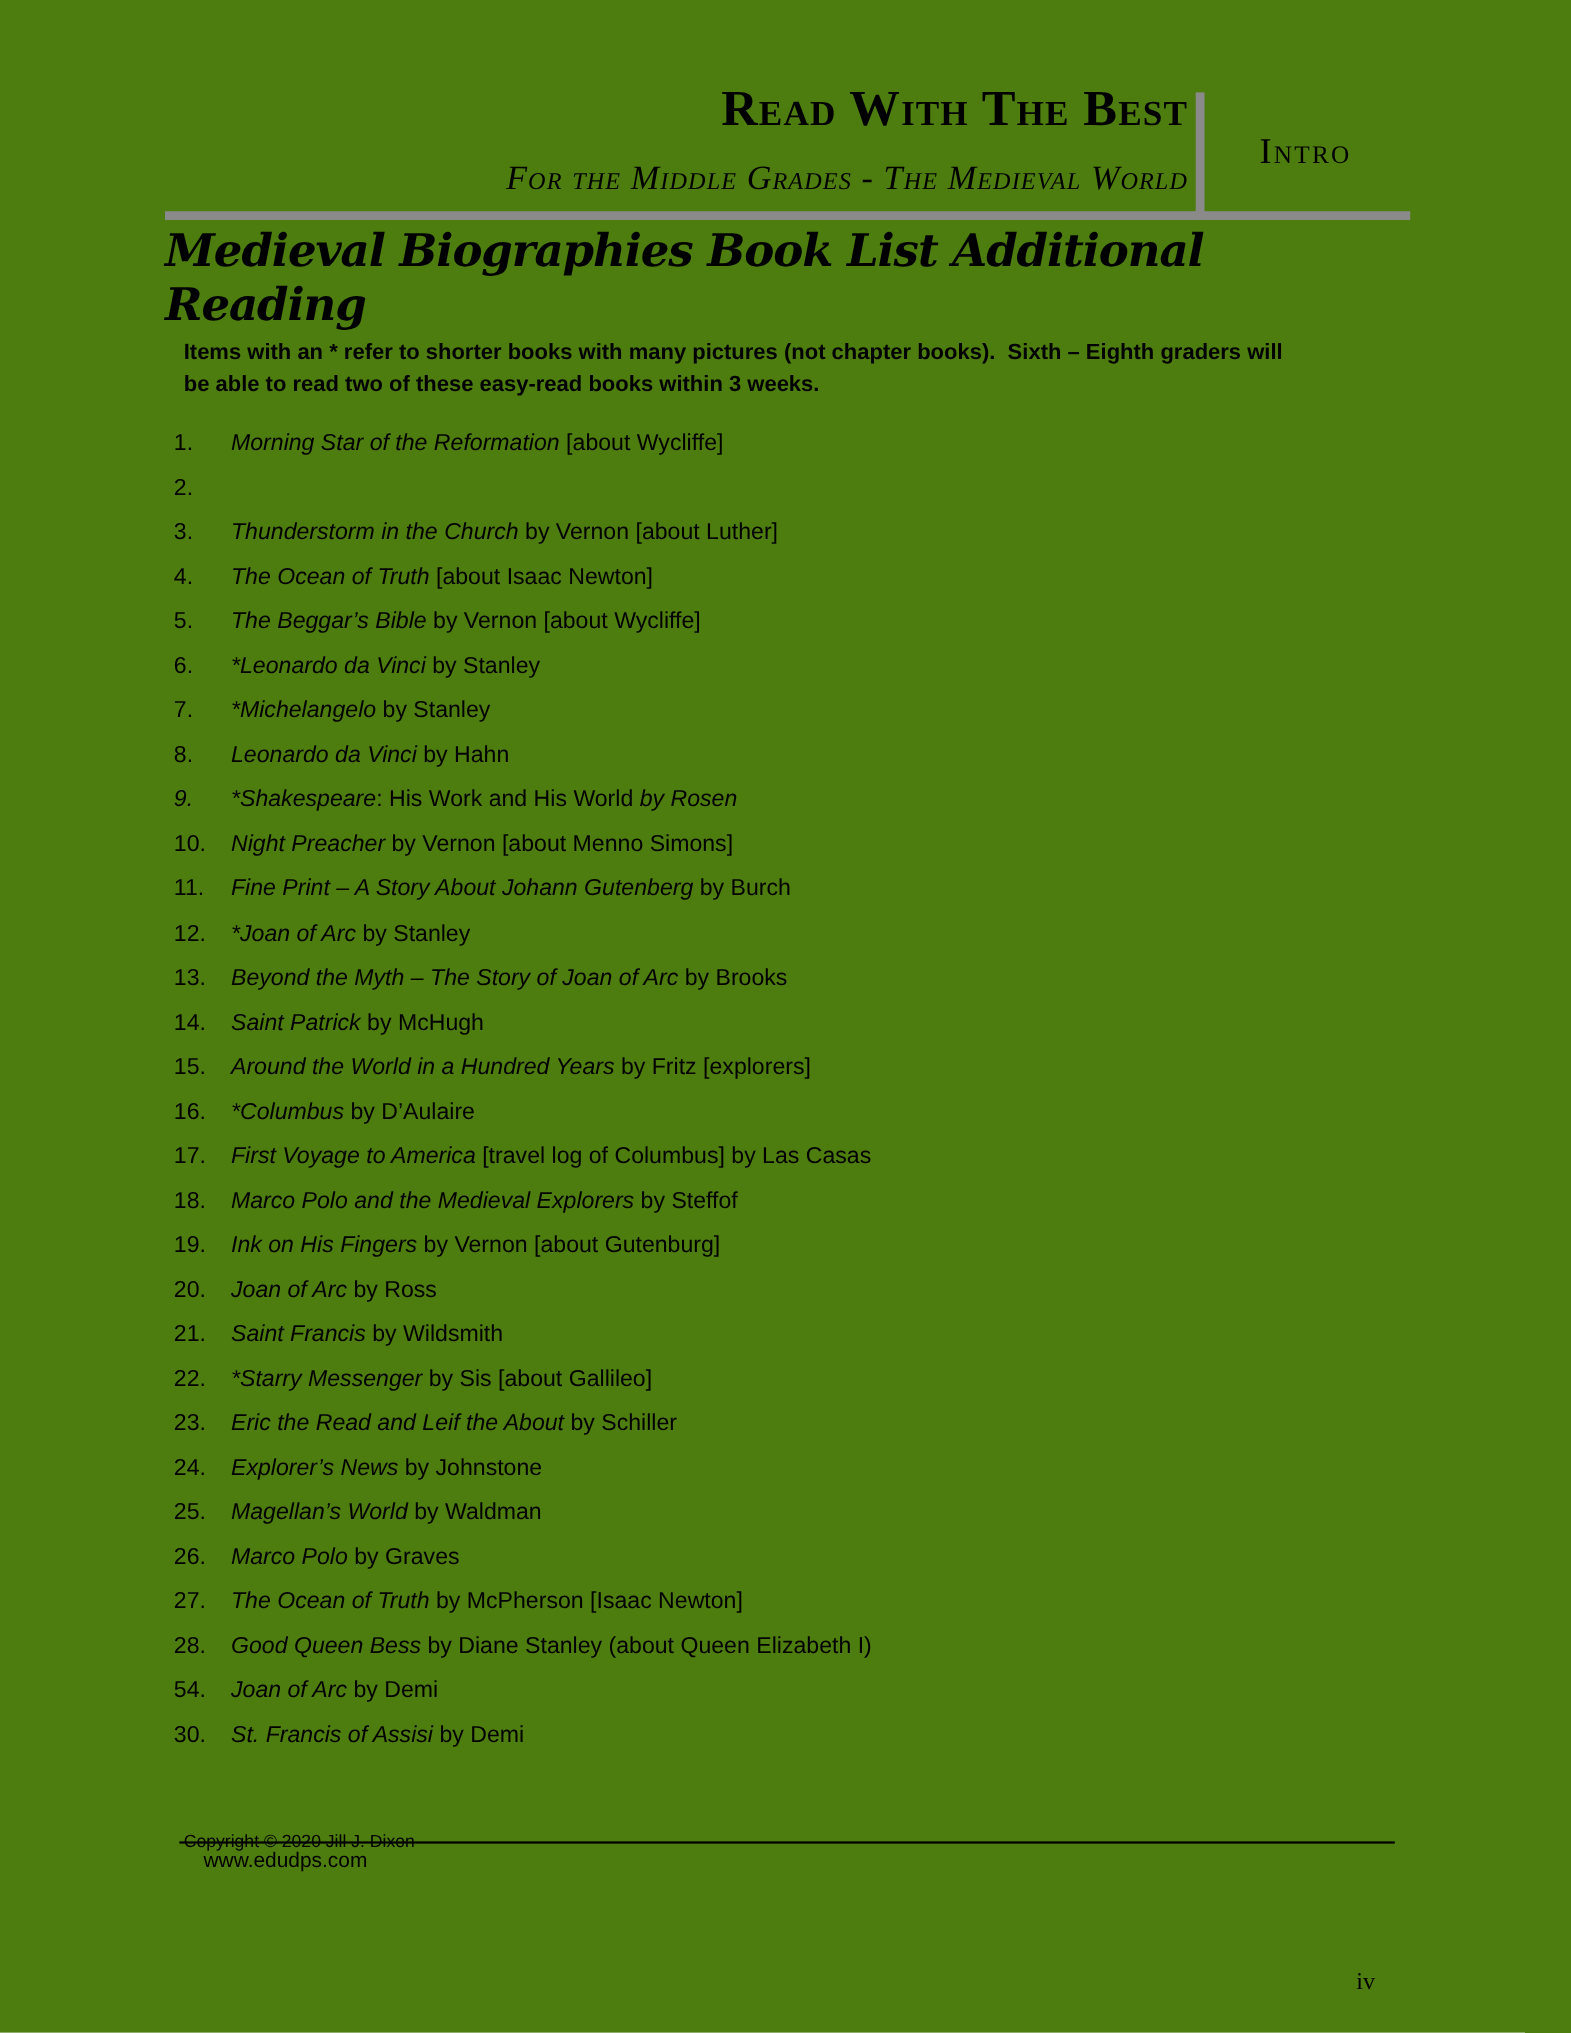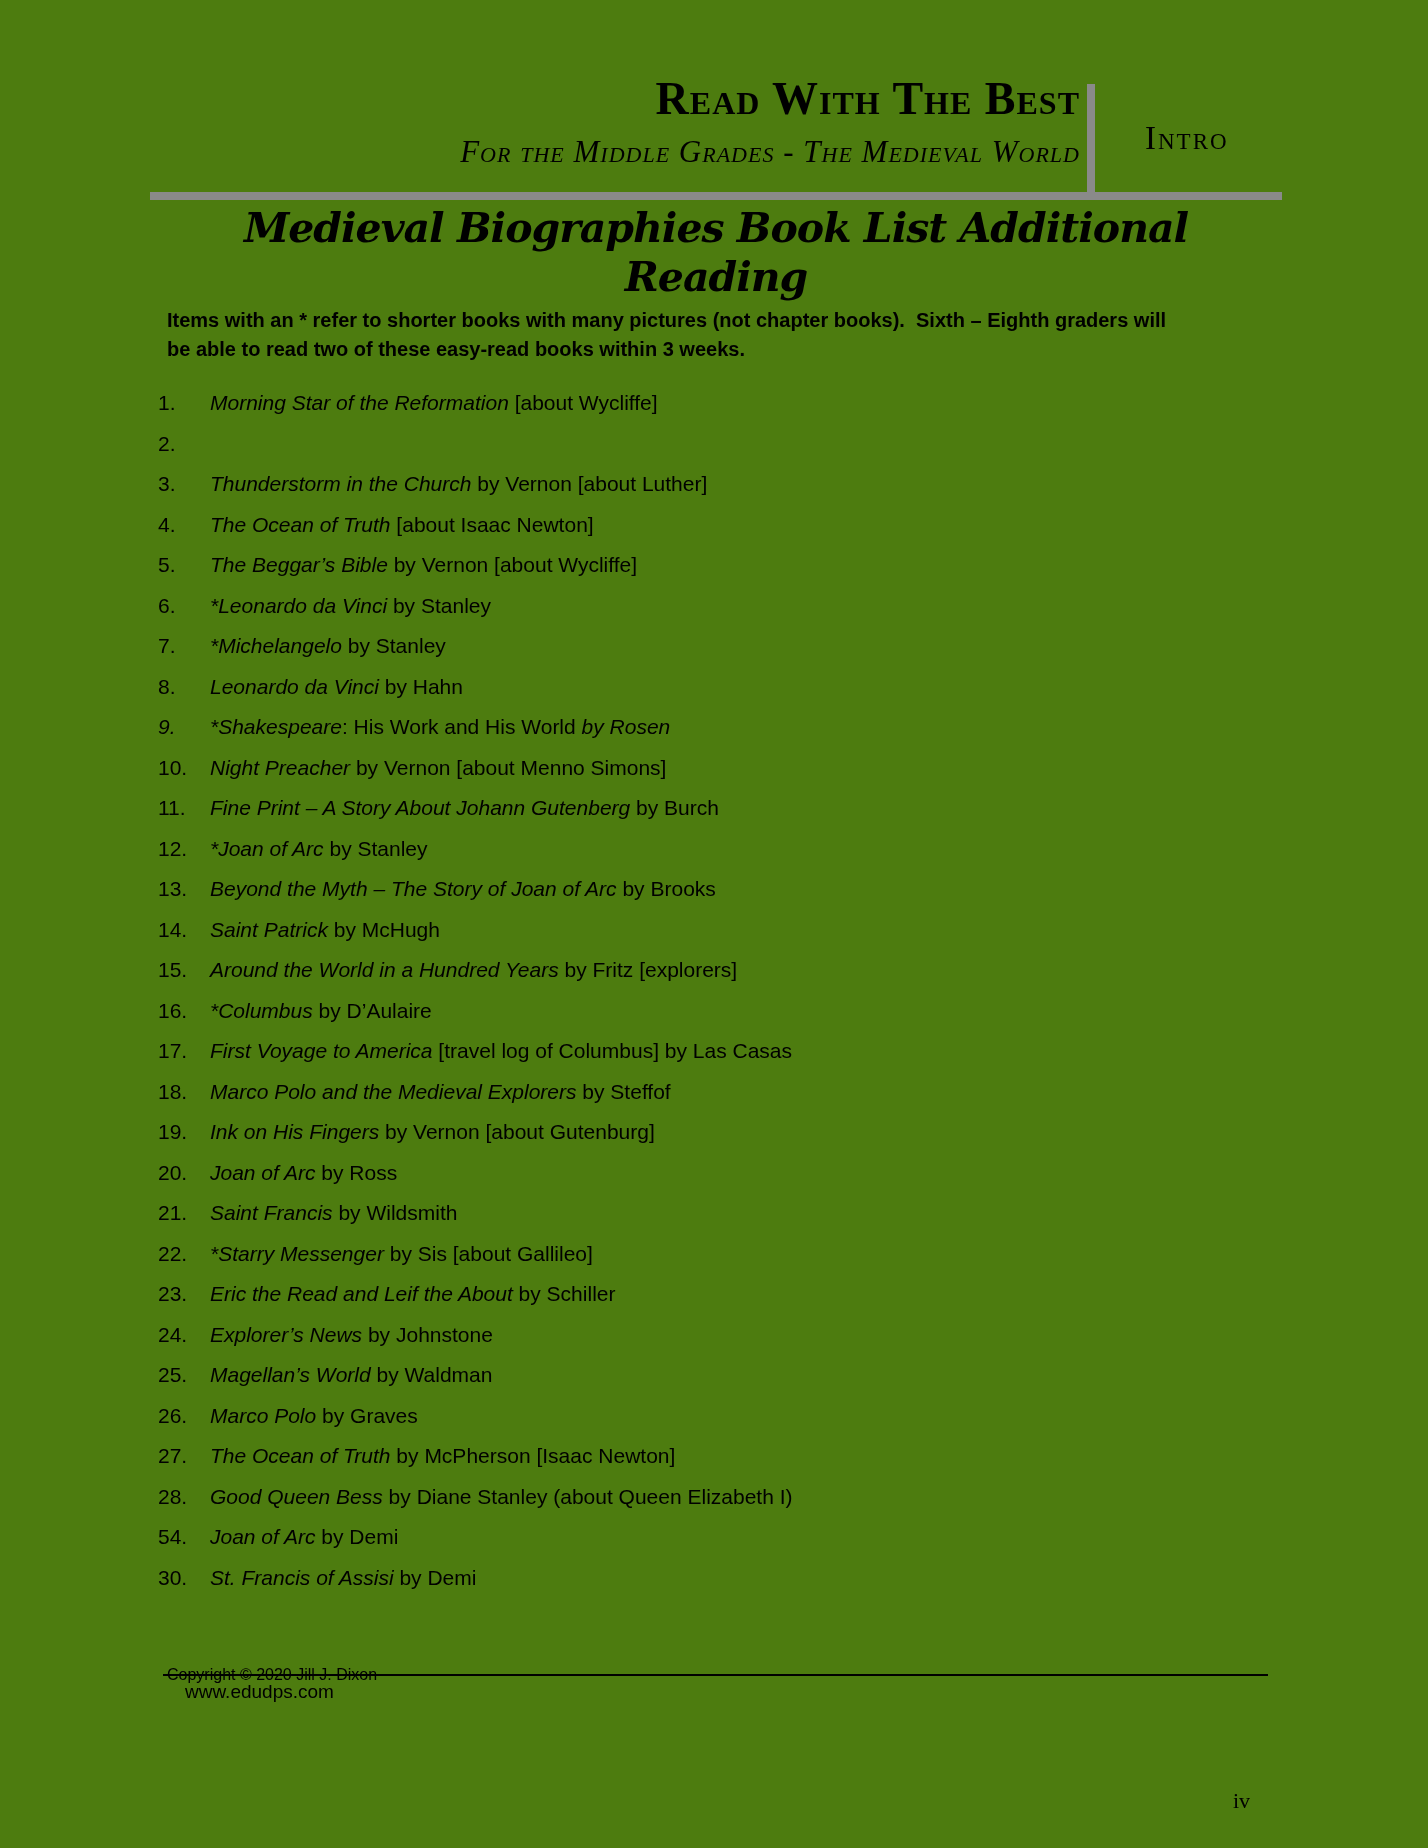--- a/index.html
+++ b/index.html
@@ -26,21 +26,21 @@
     letter-spacing:1px;
     white-space:nowrap;
   }
   .brand-subtitle {
     font-family:"Liberation Serif", serif;
     font-variant:small-caps;
     font-style:italic;
     font-size:31px;
     line-height:1.0;
     letter-spacing:1px;
-    margin-top:14px;
+    margin-top:24px;
     white-space:nowrap;
   }
   .vbar {
     position:absolute; left:1087px; top:84px;
     width:8px; height:116px;
   }
   .tab-label {
     position:absolute; left:1145px; top:122px;
     font-family:"Liberation Serif", serif;
     font-variant:small-caps;
@@ -51,21 +51,21 @@
   .hrule {
     position:absolute; left:150px; top:192px;
     width:1132px; height:8px;
   }
 
   
   .doc-title {
     position:absolute; left:150px; top:204px;
     width:1132px;
     margin:0;
-    text-align:center;
+    text-align:left;
     font-family:"DejaVu Serif", serif;
     font-style:italic;
     font-weight:bold;
     font-size:41px;
     line-height:1.2;
     letter-spacing:-1px;
   }
 
   
   .intro {

